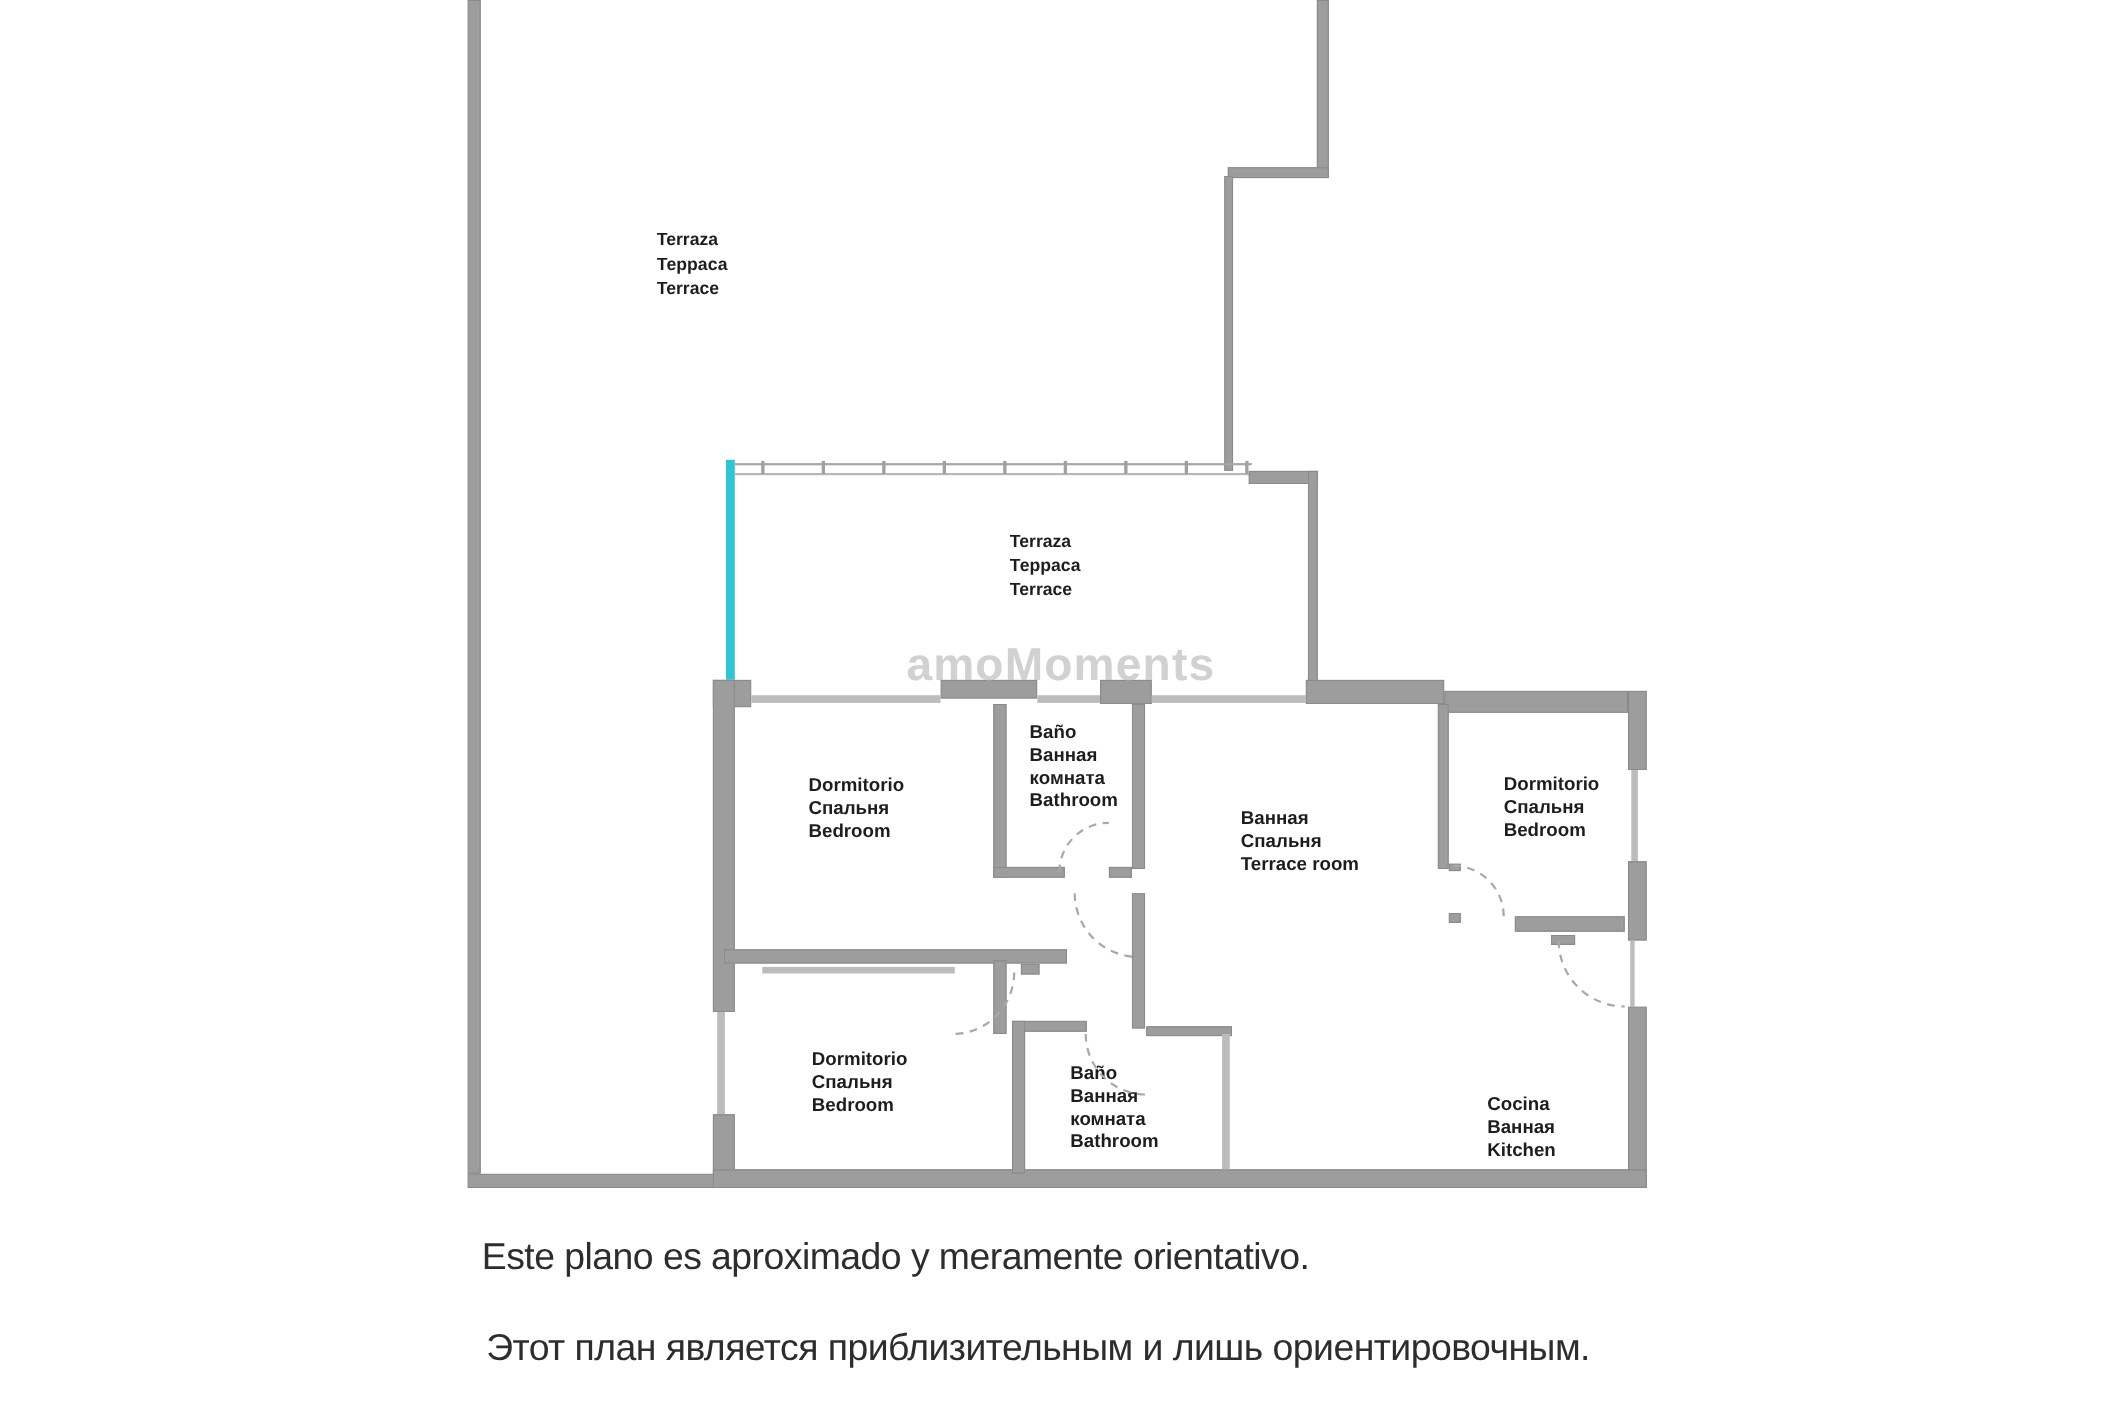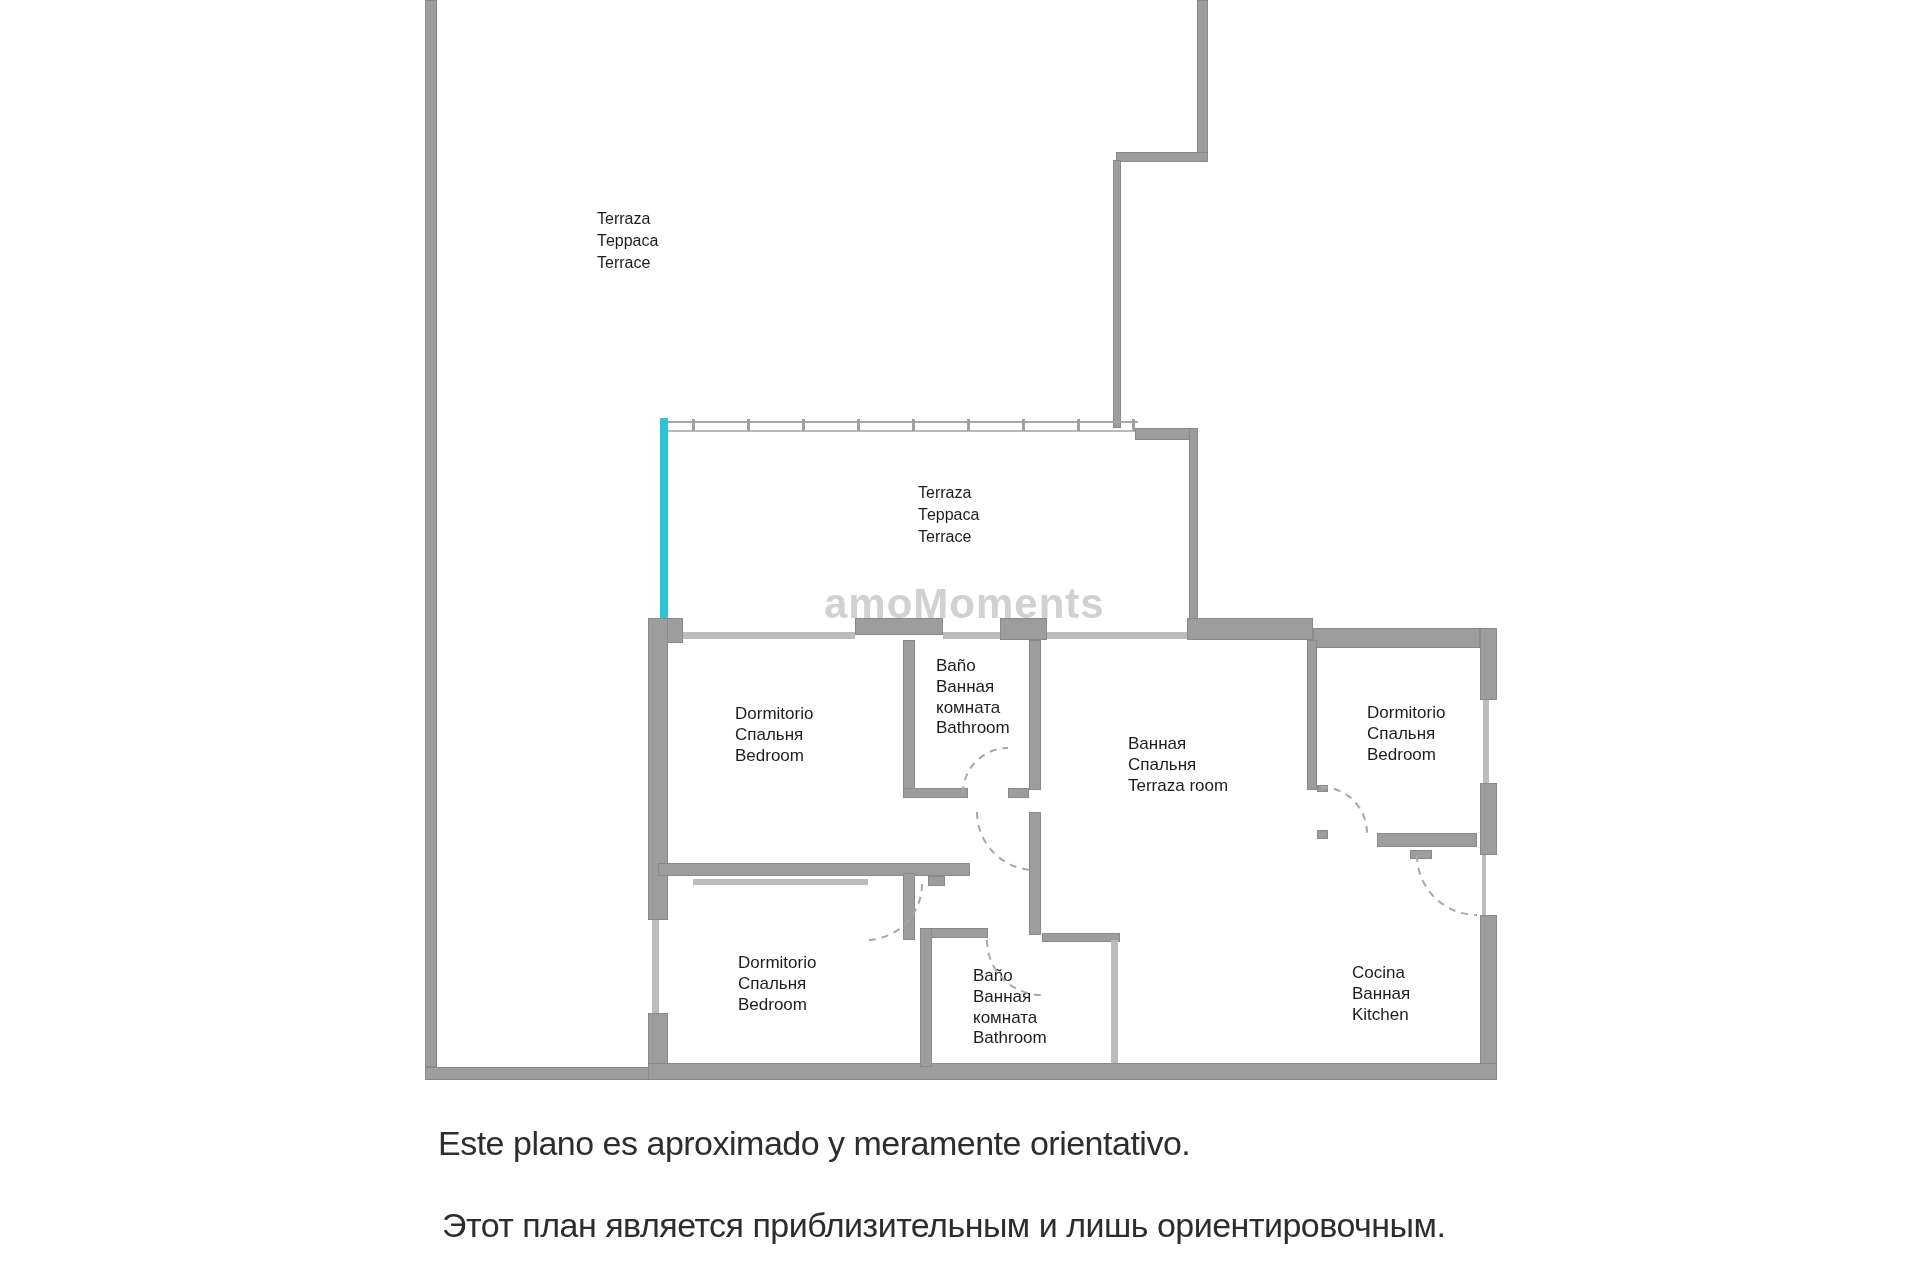--- a/index.html
+++ b/index.html
@@ -4,21 +4,21 @@
 <style>
   html,body{margin:0;padding:0;background:#ffffff;}
   .plan{position:relative;width:1920px;height:1280px;background:#ffffff;overflow:hidden;
         font-family:"Liberation Sans","DejaVu Sans",sans-serif;}
   .seg{position:absolute;}
   .w{background:#9d9d9d;box-shadow:inset 0 0 0 1px #8a8a8a;}
   .n{background:#bcbcbc;}
   .g{background:#2fc4d6;}
   .r{border-top:2px solid #a6a6a6;border-bottom:2px solid #b8b8b8;background:transparent;}
   .t{background:#a0a0a0;}
-  .room-label{position:absolute;color:#1d1d1d;font-weight:normal;font-size:17px;line-height:20.8px;
+  .room-label{position:absolute;color:#1d1d1d;font-weight:bold;font-size:17px;line-height:20.8px;
               letter-spacing:0;white-space:nowrap;}
   .room-label div{white-space:nowrap;}
   .terrace-label{font-size:16px;line-height:22px;}
   .watermark{position:absolute;left:824px;top:580px;font-size:42px;font-weight:bold;
              color:#c6c6c6;opacity:0.8;letter-spacing:1px;z-index:30;white-space:nowrap;}
   .disclaimer{position:absolute;color:#2d2d2d;font-size:34px;letter-spacing:-0.5px;white-space:nowrap;}
   .arcs{position:absolute;left:0;top:0;z-index:5;}
 </style>
 </head>
 <body>
@@ -113,21 +113,21 @@
   <div class="room-label" style="left:936px;top:656px">
     <div>Baño</div>
     <div>Ванная</div>
     <div>комната</div>
     <div>Bathroom</div>
   </div>
 
   <div class="room-label" style="left:1128px;top:734px">
     <div>Ванная</div>
     <div>Спальня</div>
-    <div>Terraza room</div>
+    <div>Terrace room</div>
   </div>
 
   <div class="room-label" style="left:1367px;top:703px">
     <div>Dormitorio</div>
     <div>Спальня</div>
     <div>Bedroom</div>
   </div>
 
   <div class="room-label" style="left:738px;top:953px">
     <div>Dormitorio</div>
@@ -135,21 +135,21 @@
     <div>Bedroom</div>
   </div>
 
   <div class="room-label" style="left:973px;top:966px">
     <div>Baño</div>
     <div>Ванная</div>
     <div>комната</div>
     <div>Bathroom</div>
   </div>
 
-  <div class="room-label" style="left:1352px;top:963px">
+  <div class="room-label" style="left:1352px;top:994px">
     <div>Cocina</div>
     <div>Ванная</div>
     <div>Kitchen</div>
   </div>
 
   <div class="watermark">amoMoments</div>
 
   <div class="disclaimer" style="left:438px;top:1124px">Este plano es aproximado y meramente orientativo.</div>
   <div class="disclaimer" style="left:442px;top:1206px">Этот план является приблизительным и лишь ориентировочным.</div>
 

